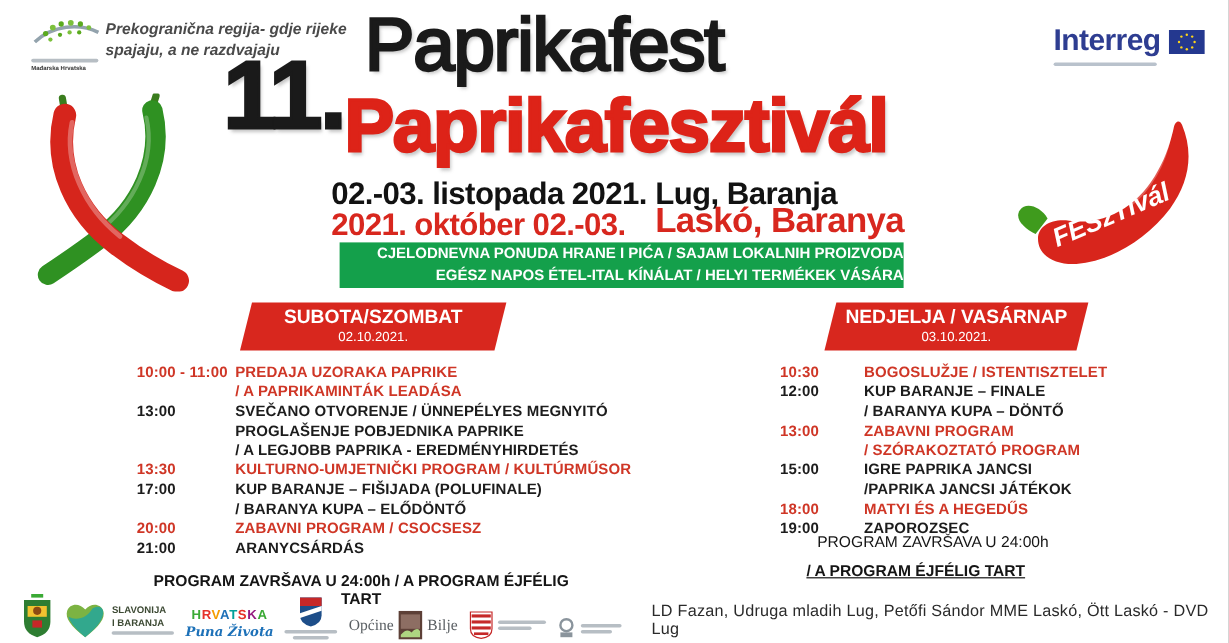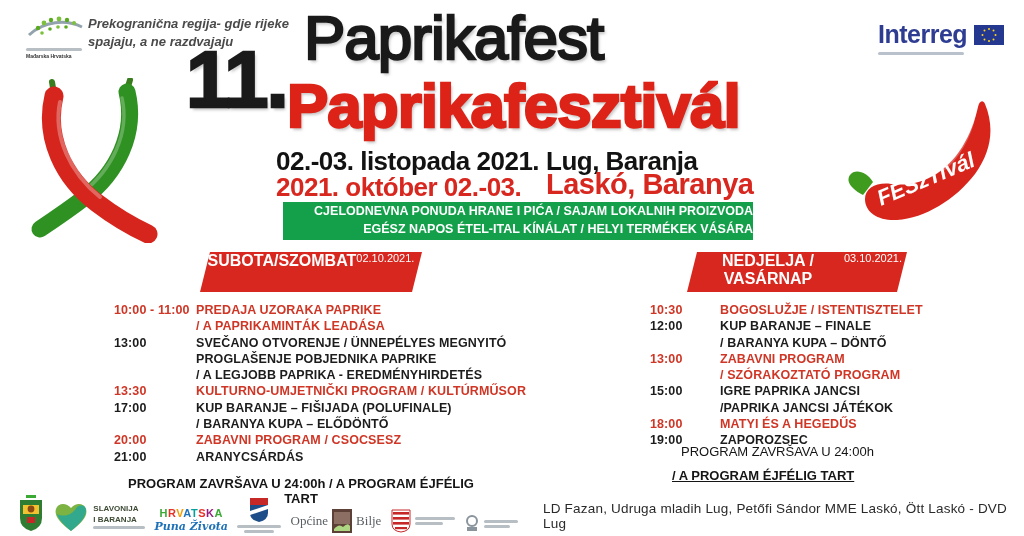--- a/index.html
+++ b/index.html
@@ -24,21 +24,21 @@
     text-shadow:2px 3px 3px rgba(110,110,110,.4);}
   .date-hr{left:276px;top:146px;font-size:26px;font-weight:bold;color:#121212;letter-spacing:-0.5px;}
   .place-hr{left:546px;top:146px;font-size:26px;font-weight:bold;color:#121212;letter-spacing:-0.5px;}
   .date-hu{left:276px;top:172px;font-size:26px;font-weight:bold;color:#d8271e;letter-spacing:-0.5px;}
   .place-hu{left:546px;top:168px;font-size:29px;font-weight:bold;color:#d8271e;letter-spacing:-0.5px;}
   .green-banner{left:283px;top:202px;width:470px;height:38px;background:#14a04b;
     color:#fff;font-size:12.5px;font-weight:bold;text-align:right;
     display:flex;flex-direction:column;justify-content:center;gap:2px;line-height:1.25;}
   
   .day-banner{height:40px;color:#fff;text-align:center;
-    display:flex;flex-direction:row;justify-content:center;line-height:1.15;}
+    display:flex;flex-direction:column;justify-content:center;line-height:1.15;}
   .day-banner::before{content:"";position:absolute;inset:0;background:#d8271e;
     transform:skewX(-14deg);z-index:0;}
   .day-banner span{position:relative;z-index:1;}
   .day-label{font-size:16px;font-weight:bold;}
   .day-date{font-size:11px;font-weight:normal;}
   .banner-sat{left:205px;top:252px;width:212px;}
   .banner-sun{left:692px;top:252px;width:210px;}
   
   .schedule{line-height:16.3px;font-size:12.5px;font-weight:bold;letter-spacing:0.1px;}
   .sch-left{left:114px;top:302px;width:450px;}

